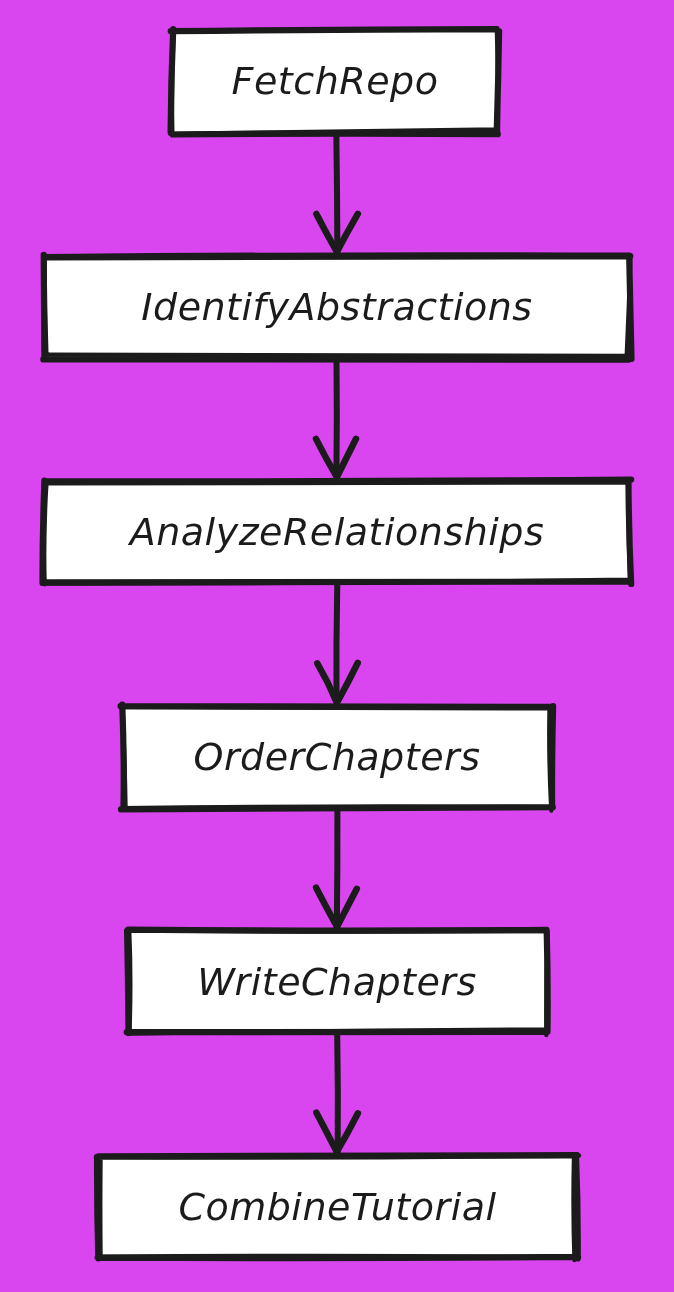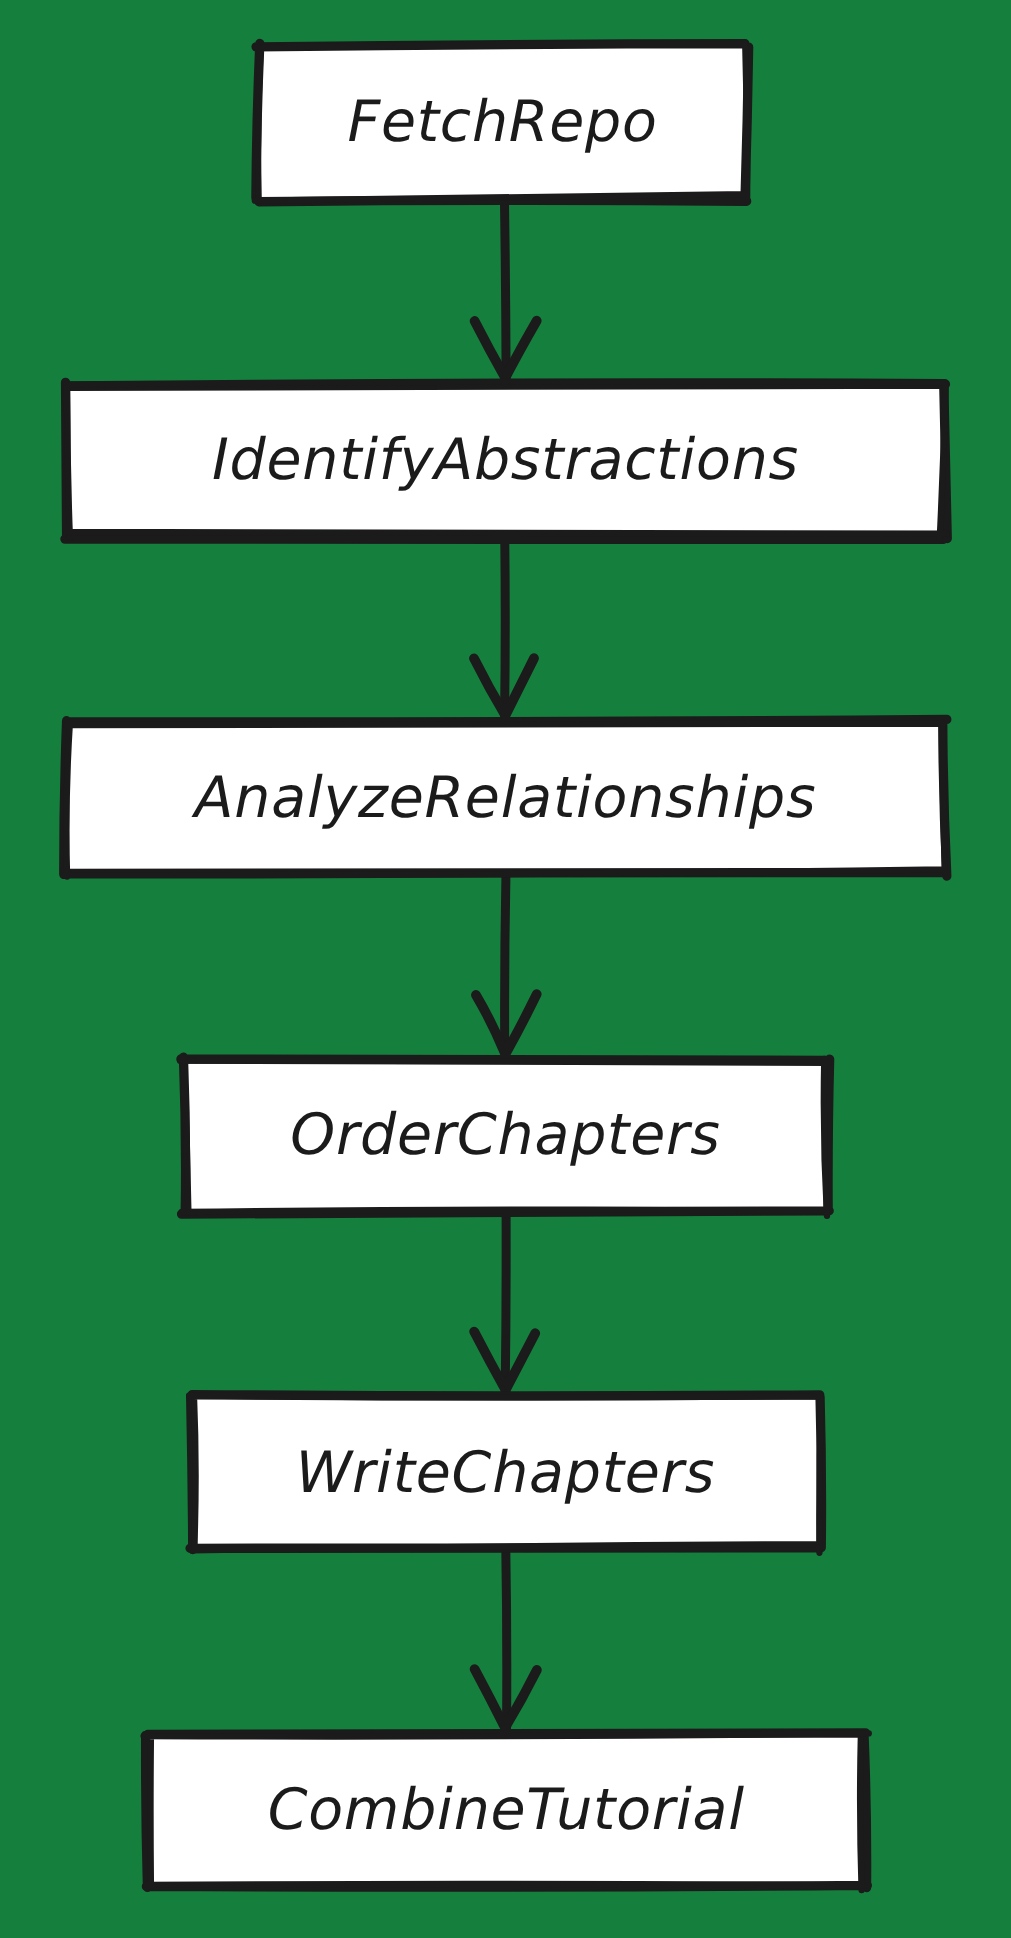--- a/index.html
+++ b/index.html
@@ -11,21 +11,21 @@
   body {
     width: 674px;
     height: 1292px;
     overflow: hidden;
     font-family: "DejaVu Sans", sans-serif;
   }
   #diagram-root {
     position: relative;
     width: 674px;
     height: 1292px;
-    background: #15803d;
+    background: #d946ef;
   }
   #flow-svg {
     position: absolute;
     top: 0;
     left: 0;
     width: 674px;
     height: 1292px;
     display: block;
   }
   .node-label {

